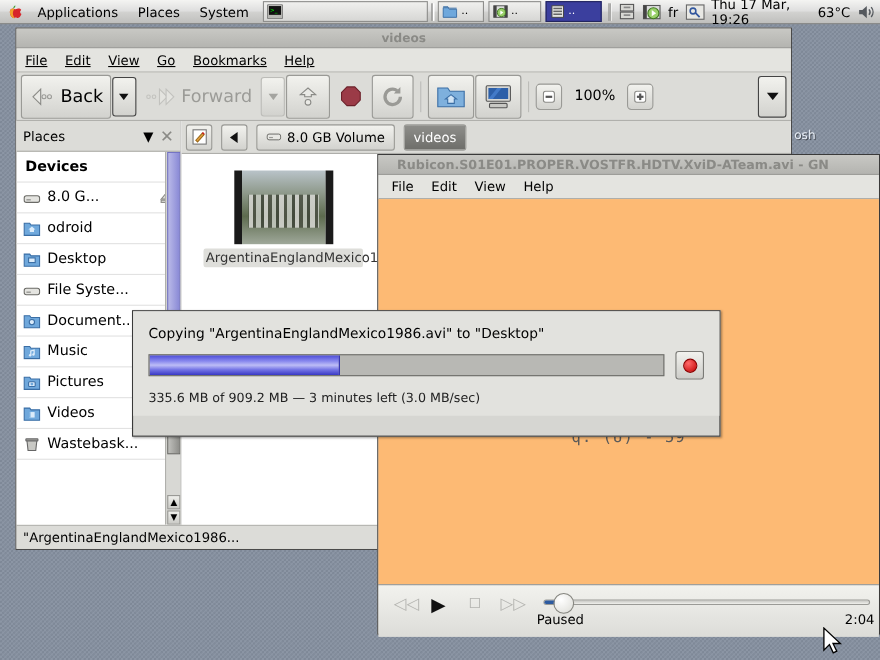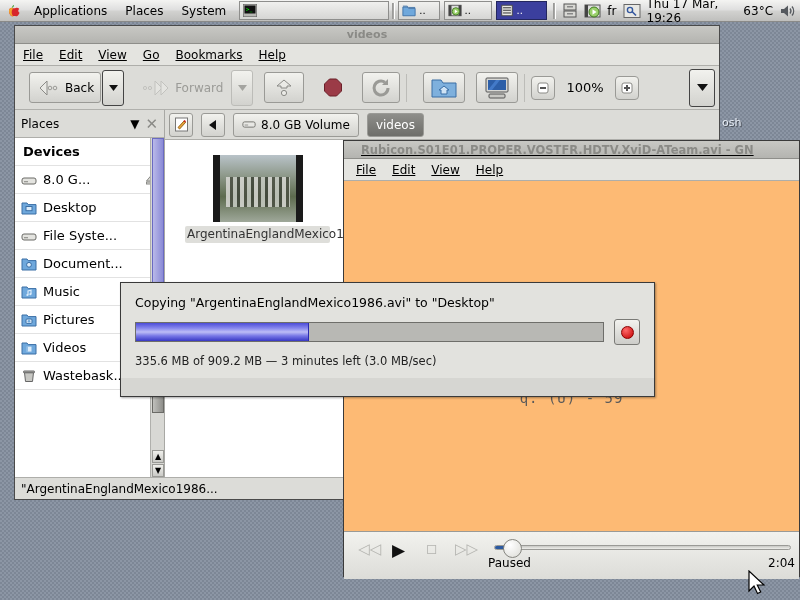--- a/index.html
+++ b/index.html
@@ -74,25 +74,24 @@
   }
   .menubar span { padding:0 8px; }
   .menubar u { text-decoration:underline; }
   
   #fm { left:14px; top:25px; width:706px; height:475px; }
   #fm-toolbar {
     height:44px; background:#dcdcd8; border-bottom:1px solid #b0b0ac;
     display:flex; align-items:center; padding:0 4px; gap:1px;
   }
   .tool-btn {
-    height:31px; display:flex; align-items:center; gap:3px; padding:0 6px;
+    height:40px; display:flex; align-items:center; gap:3px; padding:0 6px;
     border:1px solid #9a9a96; border-radius:3px;
     background:linear-gradient(180deg,#f2f2ee,#d2d2ce);
-    font-size:12px;
-    margin-left:10px;
+    font-size:16px;
   }
   .tool-btn.flat { border-color:transparent; background:transparent; }
   .tool-btn.disabled { color:#9b9b97; border-color:transparent; background:transparent; }
   .arrow-btn {
     width:22px; height:36px; display:flex; align-items:center; justify-content:center;
     border:1px solid #9a9a96; border-radius:3px;
     background:linear-gradient(180deg,#f2f2ee,#d2d2ce);
   }
   .arrow-btn.dim { color:#a4a4a0; border-color:#bcbcb8; }
   .tool-sep { width:1px; height:28px; background:#bcbcb8; margin:0 5px; }
@@ -155,21 +154,21 @@
   .vscroll {
     position:absolute; right:0; top:0; width:14px; bottom:0;
     background:#d8d8d4; border-left:1px solid #b0b0ac;
   }
   .vthumb { position:absolute; left:1px; width:12px;
     background:linear-gradient(90deg,#b9b9e8,#8a8ad6); border:1px solid #6a6ac2; }
   .sb-arrow { position:absolute; left:1px; width:12px; height:13px;
     background:linear-gradient(180deg,#f0f0ec,#cacac6); border:1px solid #9a9a96;
     display:flex; align-items:center; justify-content:center; font-size:8px; }
   
-  #player { left:343px; top:140px; width:457px; height:437px; border-color:#3a3a3a;text-decoration:underline; }
+  #player { left:343px; top:140px; width:457px; height:437px; border-color:#3a3a3a; }
   #video-area { background:#fdba74; position:relative; height:350px; }
   .sub { position:absolute; left:0; right:0; text-align:center;
     font-family:"DejaVu Sans Mono", monospace; font-size:14px; letter-spacing:1px; }
   #player-ctrl {
     height:48px; background:linear-gradient(180deg,#f2f2ee,#dcdcd8);
     border-top:1px solid #9a9a96; position:relative;
   }
   .pbtn { position:absolute; top:8px; font-size:15px; }
   #seek-track { position:absolute; left:150px; right:8px; top:13px; height:5px;
     background:linear-gradient(180deg,#c8c8c4,#eeeeea);
@@ -409,20 +408,27 @@
           </svg>
           <span class="lbl" style="flex:1">8.0 G...</span>
           <svg width="13" height="11" viewBox="0 0 13 11">
             <path d="M6.5 1l5 6h-10z" fill="#dcdcd8" stroke="#8a8a86"></path>
             <rect x="1.5" y="8" width="10" height="2" fill="#dcdcd8" stroke="#8a8a86"></rect>
           </svg>
         </div>
         <div class="place-row">
           <svg class="folder-ico" viewBox="0 0 16 14">
             <path d="M1 2h5l1.2 1.6H15V13H1z" fill="#6fa8dc" stroke="#3a6ea5"></path>
+            <path d="M8 5l3.2 2.6h-1.3V10H6.1V7.6H4.8z" fill="#dcecfa"></path>
+          </svg>
+          <span class="lbl">odroid</span>
+        </div>
+        <div class="place-row">
+          <svg class="folder-ico" viewBox="0 0 16 14">
+            <path d="M1 2h5l1.2 1.6H15V13H1z" fill="#6fa8dc" stroke="#3a6ea5"></path>
             <rect x="5" y="5.5" width="6" height="4.2" fill="#dcecfa" stroke="#3a6ea5"></rect>
           </svg>
           <span class="lbl">Desktop</span>
         </div>
         <div class="place-row">
           <svg class="folder-ico" viewBox="0 0 16 14">
             <rect x="1" y="5" width="14" height="6" rx="2" fill="#e4e4e0" stroke="#6a6a66"></rect>
             <rect x="3" y="8" width="4" height="1.3" fill="#9a9a96"></rect>
           </svg>
           <span class="lbl">File Syste...</span>

